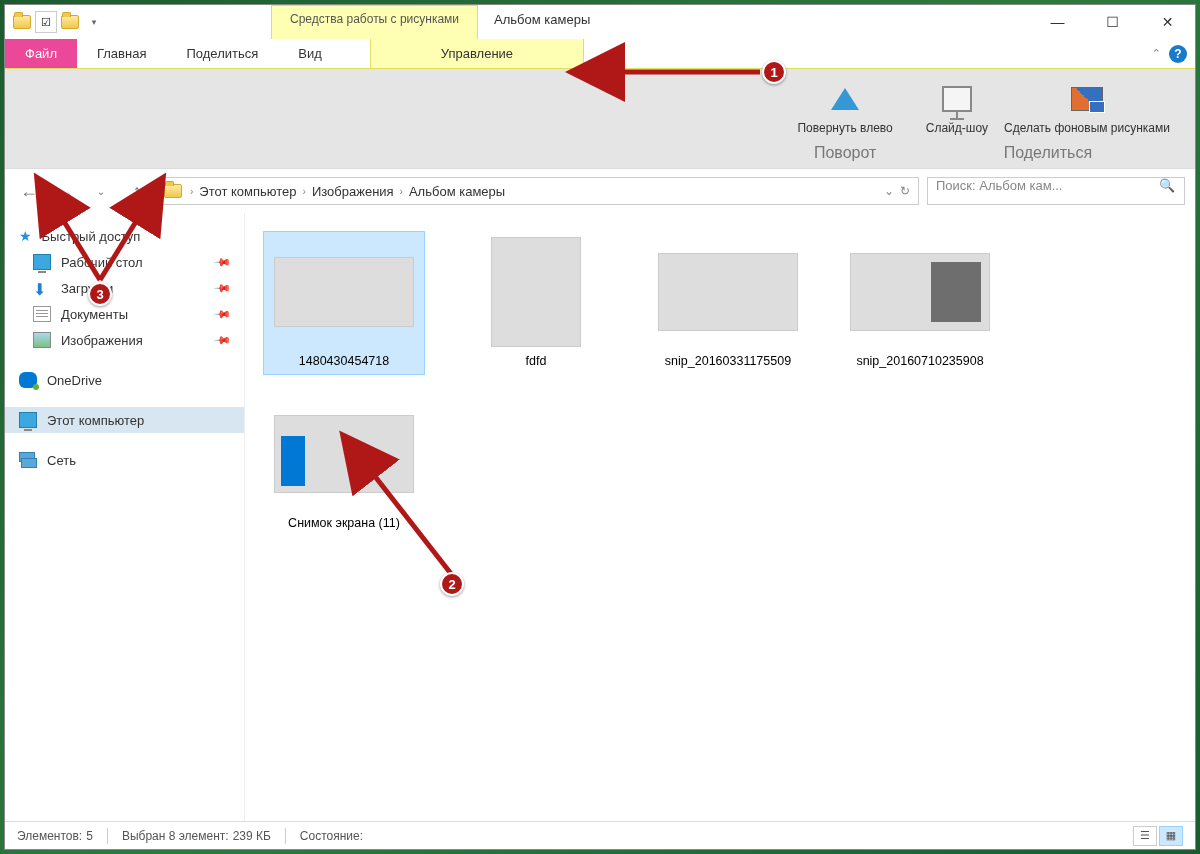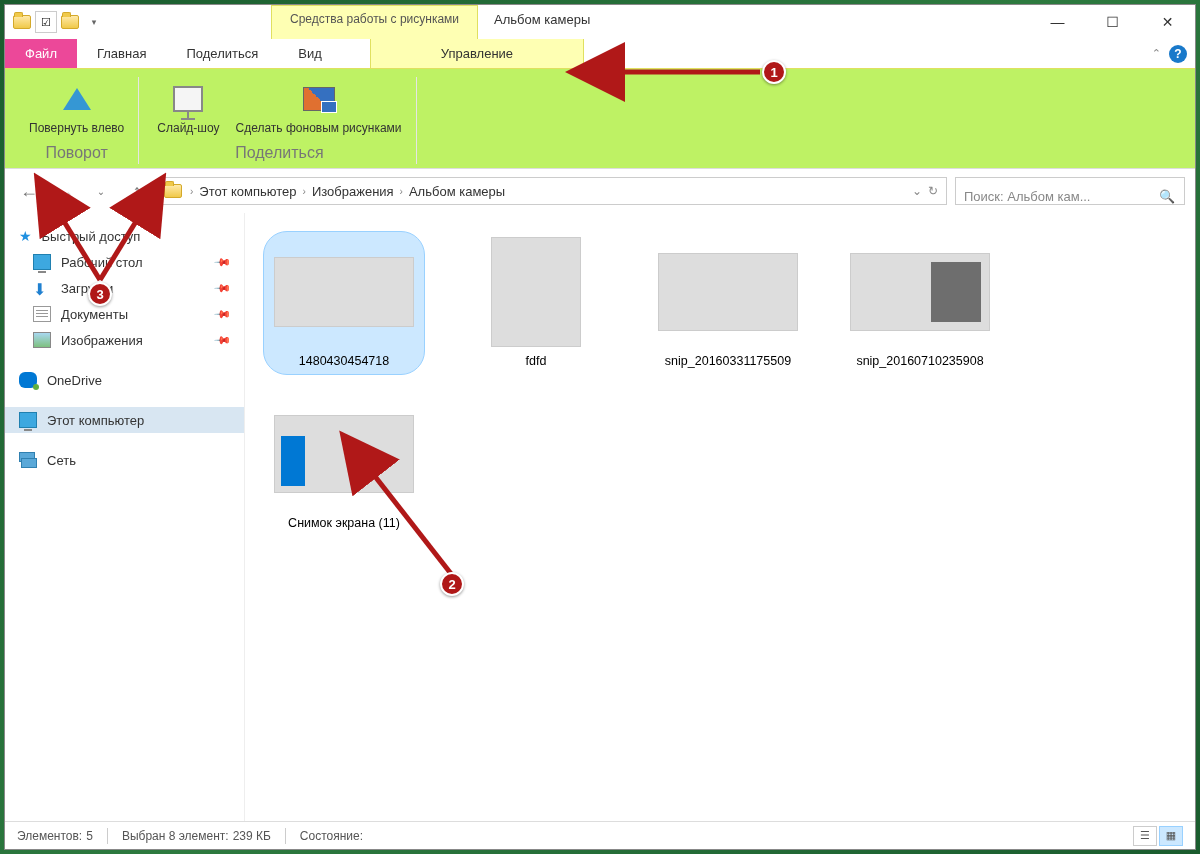--- a/index.html
+++ b/index.html
@@ -14,21 +14,21 @@
 .title-text { padding: 7px 16px; font-size: 13px; color: #333; }
 .win-controls { margin-left: auto; display: flex; }
 .win-controls .btn { width: 55px; height: 34px; display: flex; align-items: center; justify-content: center; font-size: 14px; color: #333; }
 .tabs { display: flex; align-items: stretch; height: 30px; background: #fff; border-bottom: 1px solid #e0e060; }
 .tab { padding: 6px 20px; font-size: 13px; color: #333; display: flex; align-items: center; }
 .tab.file { background: #ec4899; color: #fff; }
 .tab.contextual { background: #feffb3; border-left: 1px solid #e0e060; border-right: 1px solid #e0e060; margin-left: 28px; padding: 6px 70px; }
 .tab-right { margin-left: auto; display: flex; align-items: center; padding-right: 8px; gap: 8px; }
 .chev { color: #888; font-size: 11px; }
 .help { width: 18px; height: 18px; border-radius: 50%; background: #1979ca; color: #fff; display: flex; align-items: center; justify-content: center; font-size: 12px; font-weight: bold; }
-.ribbon { background: #bef264; padding: 8px 10px 4px; display: flex; gap: 4px; border-bottom: 1px solid #ddd; }
+.ribbon { background: #e5e5e5; padding: 8px 10px 4px; display: flex; gap: 4px; border-bottom: 1px solid #ddd; justify-content: flex-end; }
 .group { display: flex; flex-direction: column; align-items: center; border-right: 1px solid #e5e5e5; padding: 0 8px; }
 .group-items { display: flex; gap: 4px; }
 .ritem { display: flex; flex-direction: column; align-items: center; padding: 4px 6px; min-width: 70px; cursor: default; }
 .ritem .ricon { width: 36px; height: 36px; display: flex; align-items: center; justify-content: center; margin-bottom: 4px; }
 .ritem .rlabel { font-size: 12px; text-align: center; line-height: 1.25; color: #333; }
 .group-label { font-size: 16px; color: #777; margin-top: 4px; padding-bottom: 2px; }
 .rotate-left-ico, .rotate-right-ico { width: 0; height: 0; border-left: 14px solid transparent; border-right: 14px solid transparent; border-bottom: 22px solid #3597d4; position: relative; }
 .rotate-right-ico { transform: scaleX(-1); }
 .slide-ico { width: 30px; height: 26px; background: #f5f5f5; border: 2px solid #888; position: relative; }
 .slide-ico::after { content: ""; position: absolute; bottom: -8px; left: 50%; width: 2px; height: 8px; background: #888; transform: translateX(-50%); }
@@ -36,21 +36,21 @@
 .wallpaper-ico { width: 32px; height: 24px; background: linear-gradient(45deg, #e07030 50%, #3570c0 50%); border: 1px solid #666; position: relative; }
 .wallpaper-ico::after { content: ""; position: absolute; right: -3px; bottom: -3px; width: 14px; height: 10px; background: #3570c0; border: 1px solid #fff; }
 .addrbar { display: flex; align-items: center; padding: 8px 10px; gap: 8px; }
 .nav-btn { width: 28px; height: 28px; display: flex; align-items: center; justify-content: center; color: #777; font-size: 18px; }
 .nav-btn.disabled { color: #ccc; }
 .addrbox { flex: 1; display: flex; align-items: center; border: 1px solid #ccc; height: 28px; padding: 0 4px; background: #fff; }
 .addrbox .folder-ico { margin-right: 6px; }
 .crumb { font-size: 13px; color: #333; padding: 0 4px; }
 .csep { color: #888; font-size: 10px; padding: 0 2px; }
 .addr-icons { margin-left: auto; display: flex; gap: 6px; color: #888; font-size: 12px; padding-right: 4px; }
-.searchbox { width: 230px; border: 1px solid #ccc; height: 28px; display: flex; align-items: flex-end; padding: 0 8px; color: #888; font-size: 13px; gap: 6px; }
+.searchbox { width: 258px; border: 1px solid #ccc; height: 28px; display: flex; align-items: flex-start; padding: 0 8px; color: #888; font-size: 13px; gap: 6px; }
 .body { flex: 1; display: flex; overflow: hidden; }
 .sidebar { width: 240px; border-right: 1px solid #eee; padding: 10px 0; overflow-y: auto; }
 .sb-item { display: flex; align-items: center; padding: 5px 14px 5px 28px; font-size: 13px; color: #333; gap: 10px; }
 .sb-item.top { padding-left: 14px; font-weight: normal; }
 .sb-item.selected { background: #d8e6f2; }
 .sb-item .ico { width: 18px; height: 16px; flex-shrink: 0; }
 .pin { margin-left: auto; color: #bbb; font-size: 11px; transform: rotate(45deg); }
 .star-ico { color: #2090e0; font-size: 14px; }
 .monitor-ico { width: 18px; height: 12px; background: #3da8e0; border: 1px solid #2080b0; position: relative; }
 .monitor-ico::after { content: ""; position: absolute; bottom: -4px; left: 50%; width: 8px; height: 2px; background: #888; transform: translateX(-50%); }
@@ -58,21 +58,21 @@
 .doc-ico { width: 14px; height: 16px; background: #fff; border: 1px solid #999; position: relative; }
 .doc-ico::before { content: ""; position: absolute; top: 3px; left: 2px; right: 2px; height: 1px; background: #999; box-shadow: 0 3px 0 #999, 0 6px 0 #999; }
 .img-ico { width: 18px; height: 14px; background: linear-gradient(#a8d8f0, #7ec080); border: 1px solid #888; }
 .od-ico { width: 18px; height: 12px; background: #0078d4; border-radius: 6px; position: relative; }
 .od-ico::before { content: ""; position: absolute; width: 6px; height: 6px; background: #60b040; border-radius: 50%; bottom: -2px; right: -2px; }
 .net-ico { width: 18px; height: 14px; position: relative; }
 .net-ico::before { content: ""; position: absolute; width: 14px; height: 8px; background: #5aa8d8; border: 1px solid #3080b0; top: 0; left: 0; }
 .net-ico::after { content: ""; position: absolute; width: 14px; height: 8px; background: #5aa8d8; border: 1px solid #3080b0; bottom: 0; right: 0; }
 .sb-gap { height: 14px; }
 .content { flex: 1; padding: 18px 18px; display: flex; flex-wrap: wrap; align-content: flex-start; gap: 18px 30px; position: relative; }
-.thumb { width: 162px; display: flex; flex-direction: column; align-items: center; padding: 6px; border-radius: 24px; }
+.thumb { width: 162px; display: flex; flex-direction: column; align-items: center; padding: 6px; }
 .thumb.selected { background: #cce8ff; border: 1px solid #99d1ff; padding: 5px; }
 .thumb .imgbox { width: 150px; height: 110px; display: flex; align-items: center; justify-content: center; }
 .thumb .img { border: 1px solid #ccc; background: #ddd; }
 .thumb .tlabel { font-size: 12.5px; text-align: center; margin-top: 6px; line-height: 1.3; word-break: break-word; }
 .img1 { width: 140px; height: 70px; background: linear-gradient(135deg, #2d6030, #4a8040, #fff 60%, #e8e8e8); }
 .img2 { width: 90px; height: 110px; background: linear-gradient(#d4a080 30%, #5a3020 30%, #5a3020 80%, #d4a080 80%); }
 .img3 { width: 140px; height: 78px; background: linear-gradient(90deg, #e8e0d0 50%, #c0a080 50%); }
 .img4 { width: 140px; height: 78px; background: linear-gradient(#2d5030, #3d6040); position: relative; }
 .img4::after { content: ""; position: absolute; right: 8px; top: 8px; width: 50px; height: 60px; background: rgba(0,0,0,0.5); }
 .img5 { width: 140px; height: 78px; background: linear-gradient(#203050, #3a4a60); position: relative; }

